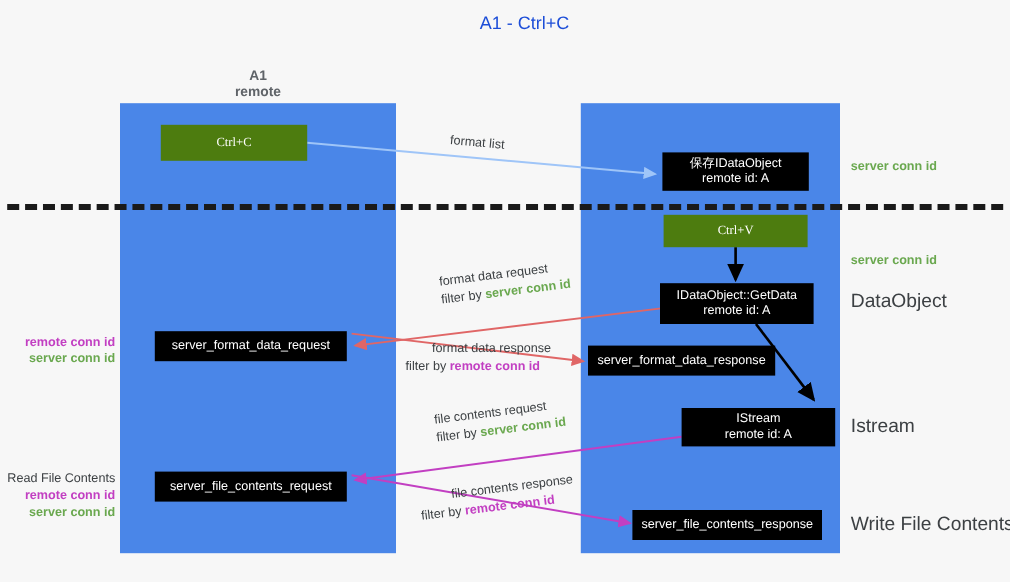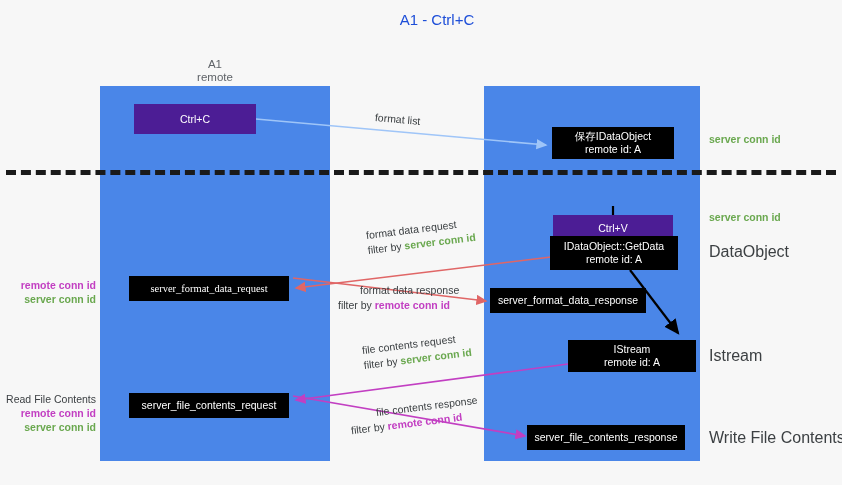--- a/index.html
+++ b/index.html
@@ -41,20 +41,21 @@
     color: #1d4ed8;
   }
 
   
   .lane-header {
     position: absolute;
     text-align: center;
     font-size: 11.5px;
     line-height: 13px;
     color: #5f6368;
+    font-weight: bold;
   }
   .lane-header .lh-title { display: block; }
   .lane-header .lh-sub { display: block; }
 
   
   .lane {
     position: absolute;
     background: #4a86e8;
   }
   #lane-a1 { left: 100px; top: 86px; width: 230px; height: 375px; }
@@ -67,21 +68,21 @@
     display: flex;
     flex-direction: column;
     align-items: center;
     justify-content: center;
     color: #ffffff;
     font-size: 10.5px;
     line-height: 13px;
     text-align: center;
     padding: 2px 4px;
   }
-  .node.green { background: #4c1d95; }
+  .node.green { background: #4d7c0f; font-family: Liberation Serif, serif; }
   .node.orange { background: #000000; }
   .node .ln { display: block; white-space: nowrap; }
 
   
   .flabel {
     position: absolute;
     font-size: 10.5px;
     line-height: 14px;
     color: #3c4043;
     white-space: nowrap;
@@ -172,35 +173,35 @@
 
   <div class="node green" style="left:134px; top:104px; width:122px; height:30px;">
     <span class="ln">Ctrl+C</span>
   </div>
 
   <div class="node orange" style="left:552px; top:127px; width:122px; height:32px;">
     <span class="ln">保存IDataObject</span>
     <span class="ln">remote id: A</span>
   </div>
 
-  <div class="node green" style="left:553px; top:179px; width:120px; height:27px;margin-top:36px;">
+  <div class="node green" style="left:553px; top:179px; width:120px; height:27px;">
     <span class="ln">Ctrl+V</span>
   </div>
 
   <div class="node orange" style="left:550px; top:236px; width:128px; height:34px;">
     <span class="ln">IDataObject::GetData</span>
     <span class="ln">remote id: A</span>
   </div>
 
   <div class="node orange" style="left:568px; top:340px; width:128px; height:32px;">
     <span class="ln">IStream</span>
     <span class="ln">remote id: A</span>
   </div>
 
-  <div class="node orange" style="left:129px; top:276px; width:160px; height:25px;font-family:Liberation Serif, serif;">
+  <div class="node orange" style="left:129px; top:276px; width:160px; height:25px;">
     <span class="ln">server_format_data_request</span>
   </div>
 
   <div class="node orange" style="left:129px; top:393px; width:160px; height:25px;">
     <span class="ln">server_file_contents_request</span>
   </div>
 
   <div class="node orange" style="left:490px; top:288px; width:156px; height:25px;">
     <span class="ln">server_format_data_response</span>
   </div>

